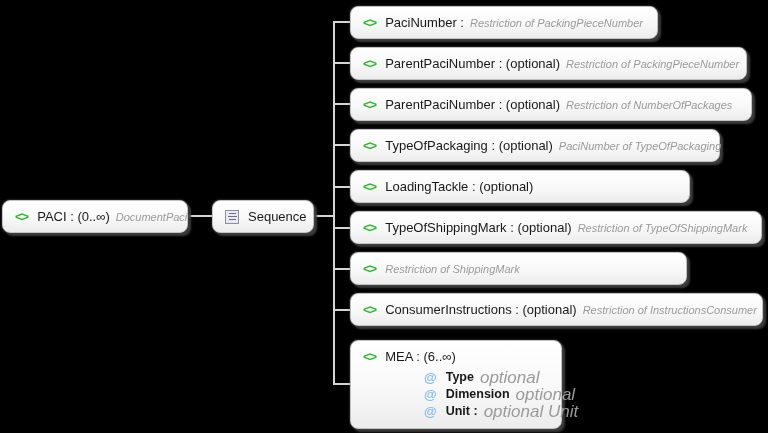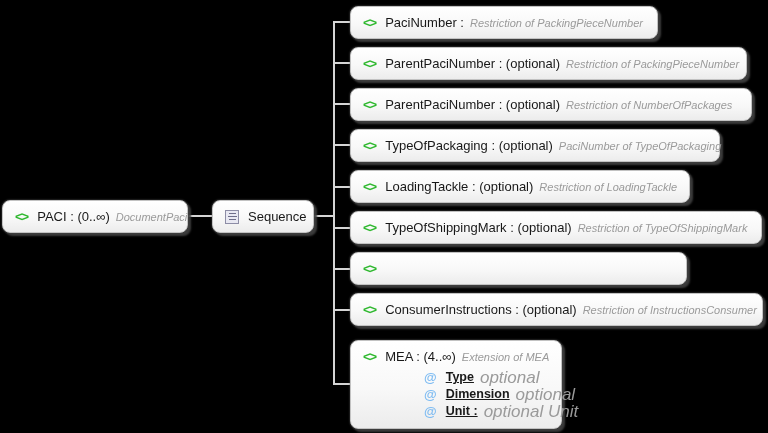--- a/index.html
+++ b/index.html
@@ -109,21 +109,20 @@
     font-weight: 700;
     font-size: 13px;
     margin-right: 9px;
     flex: 0 0 auto;
   }
   .attr-row .nm {
     color: #181818;
     font-weight: 600;
     font-size: 12.5px;
     margin-right: 6px;
-    text-decoration: underline;
   }
   .attr-row .ty {
     color: #9a9a9a;
     font-style: italic;
     font-size: 17px;
   }
 </style>
 </head>
 <body>
 
@@ -177,44 +176,43 @@
 
   <div class="node" style="left:350px; top:129px; width:370px;">
     <span class="el-icon">&lt;&gt;</span>
     <span class="nm">TypeOfPackaging : (optional)</span>
     <span class="ty">PaciNumber of TypeOfPackaging</span>
   </div>
 
   <div class="node" style="left:350px; top:170px; width:340px;">
     <span class="el-icon">&lt;&gt;</span>
     <span class="nm">LoadingTackle : (optional)</span>
-    <span class="ty">Restriction of LoadingTackle</span>
   </div>
 
   <div class="node" style="left:350px; top:211px; width:412px;">
     <span class="el-icon">&lt;&gt;</span>
     <span class="nm">TypeOfShippingMark : (optional)</span>
     <span class="ty">Restriction of TypeOfShippingMark</span>
   </div>
 
   <div class="node" style="left:350px; top:252px; width:337px;">
     <span class="el-icon">&lt;&gt;</span>
+    <span class="ty">Restriction of ShippingMark</span>
   </div>
 
   <div class="node" style="left:350px; top:293px; width:413px;">
     <span class="el-icon">&lt;&gt;</span>
     <span class="nm">ConsumerInstructions : (optional)</span>
     <span class="ty">Restriction of InstructionsConsumer</span>
   </div>
 
   <div class="node tall" style="left:350px; top:340px; width:212px;">
     <div class="title-row">
       <span class="el-icon">&lt;&gt;</span>
-      <span class="nm">MEA : (4..∞)</span>
-      <span class="ty">Extension of MEA</span>
+      <span class="nm">MEA : (6..∞)</span>
     </div>
     <div class="attr-block">
       <div class="attr-row">
         <span class="at-icon">@</span>
         <span class="nm">Type</span>
         <span class="ty">optional</span>
       </div>
       <div class="attr-row">
         <span class="at-icon">@</span>
         <span class="nm">Dimension</span>

